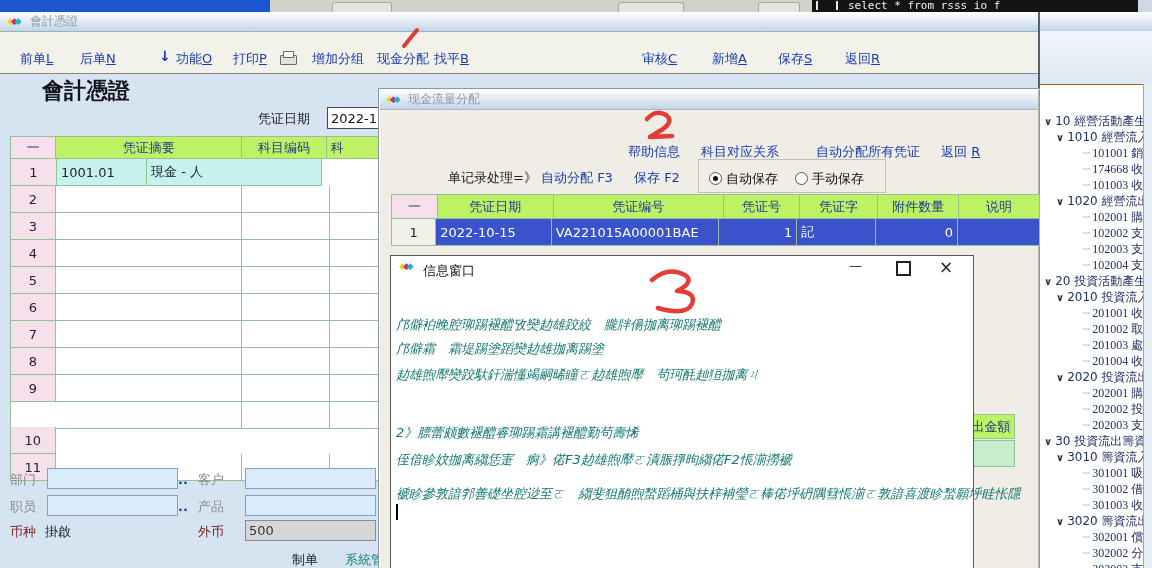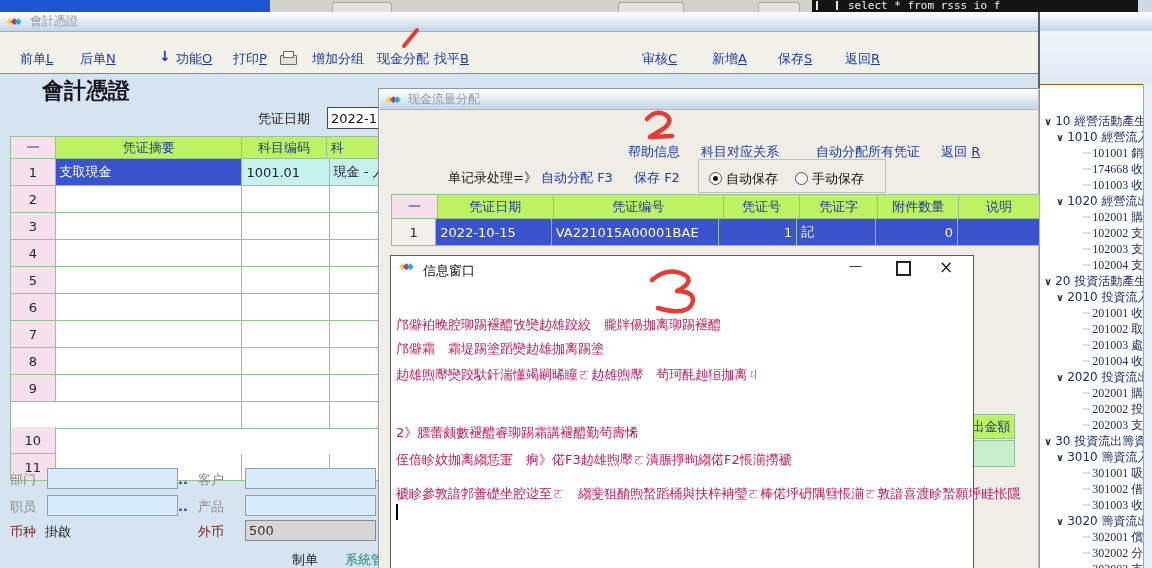--- a/index.html
+++ b/index.html
@@ -70,21 +70,21 @@
   .dlnk{position:absolute;color:#1b3cb0;font-size:13px;white-space:nowrap;cursor:pointer;}
   .groupbox{position:absolute;left:319px;top:70px;width:186px;height:32px;border:1px solid #c0c0b4;background:#efede5;}
   .radio{display:inline-block;width:11px;height:11px;border:1px solid #555;border-radius:50%;background:#fff;vertical-align:-2px;margin-right:4px;}
   .radio.on::before{content:"";display:block;width:5px;height:5px;margin:3px;border-radius:50%;background:#111;}
   .rlbl{font-size:13px;color:#111;}
   
   .infowin{left:390px;top:255px;width:582px;height:320px;background:#fff;border:1px solid #5a5a5a;}
   .iw-title{position:absolute;left:0;top:0;width:582px;height:26px;background:#fff;font-size:13px;color:#111;}
   .iw-btn{position:absolute;top:5px;cursor:pointer;color:#222;}
   .iw-max{width:11px;height:11px;border:2px solid #222;}
-  .iline{position:absolute;left:5px;font-size:13px;color:#be185d;white-space:nowrap;}
+  .iline{position:absolute;left:5px;font-size:13px;color:#0f766e;white-space:nowrap;font-style:italic;}
   .caret{position:absolute;left:5px;width:2px;height:16px;background:#000;}
   svg.anno{position:absolute;left:0;top:0;pointer-events:none;}
 </style>
 </head>
 <body>
 
 <div id="screen">
 
   <div class="abs top-blue"></div>
   <div class="abs top-gray">
@@ -130,21 +130,20 @@
 
   <div class="abs grid" style="left:10px;top:136px;width:488px;">
     <div class="grow">
       <div class="gc ctr hdrc pinkc" style="width:45px;height:21px;">一</div>
       <div class="gc ctr hdrc" style="width:188px;height:21px;">凭证摘要</div>
       <div class="gc ctr hdrc" style="width:85px;height:21px;">科目编码</div>
       <div class="gc pad hdrc" style="width:170px;height:21px;">科</div>
     </div>
     <div class="grow">
       <div class="gc ctr pinkc" style="width:45px;height:26px;">1</div>
-      <div class="gc pad selc" style="width:188px;height:26px;">支取現金</div>
       <div class="gc pad cyanc" style="width:85px;height:26px;">1001.01</div>
       <div class="gc pad cyanc" style="width:170px;height:26px;">現金 - 人</div>
     </div>
     <div class="grow">
         <div class="gc ctr pinkc" style="width:45px;height:26px;">2</div>
         <div class="gc pad" style="width:188px;height:26px;"></div>
         <div class="gc pad" style="width:85px;height:26px;"></div>
         <div class="gc pad" style="width:170px;height:26px;"></div>
       </div>
     <div class="grow">

